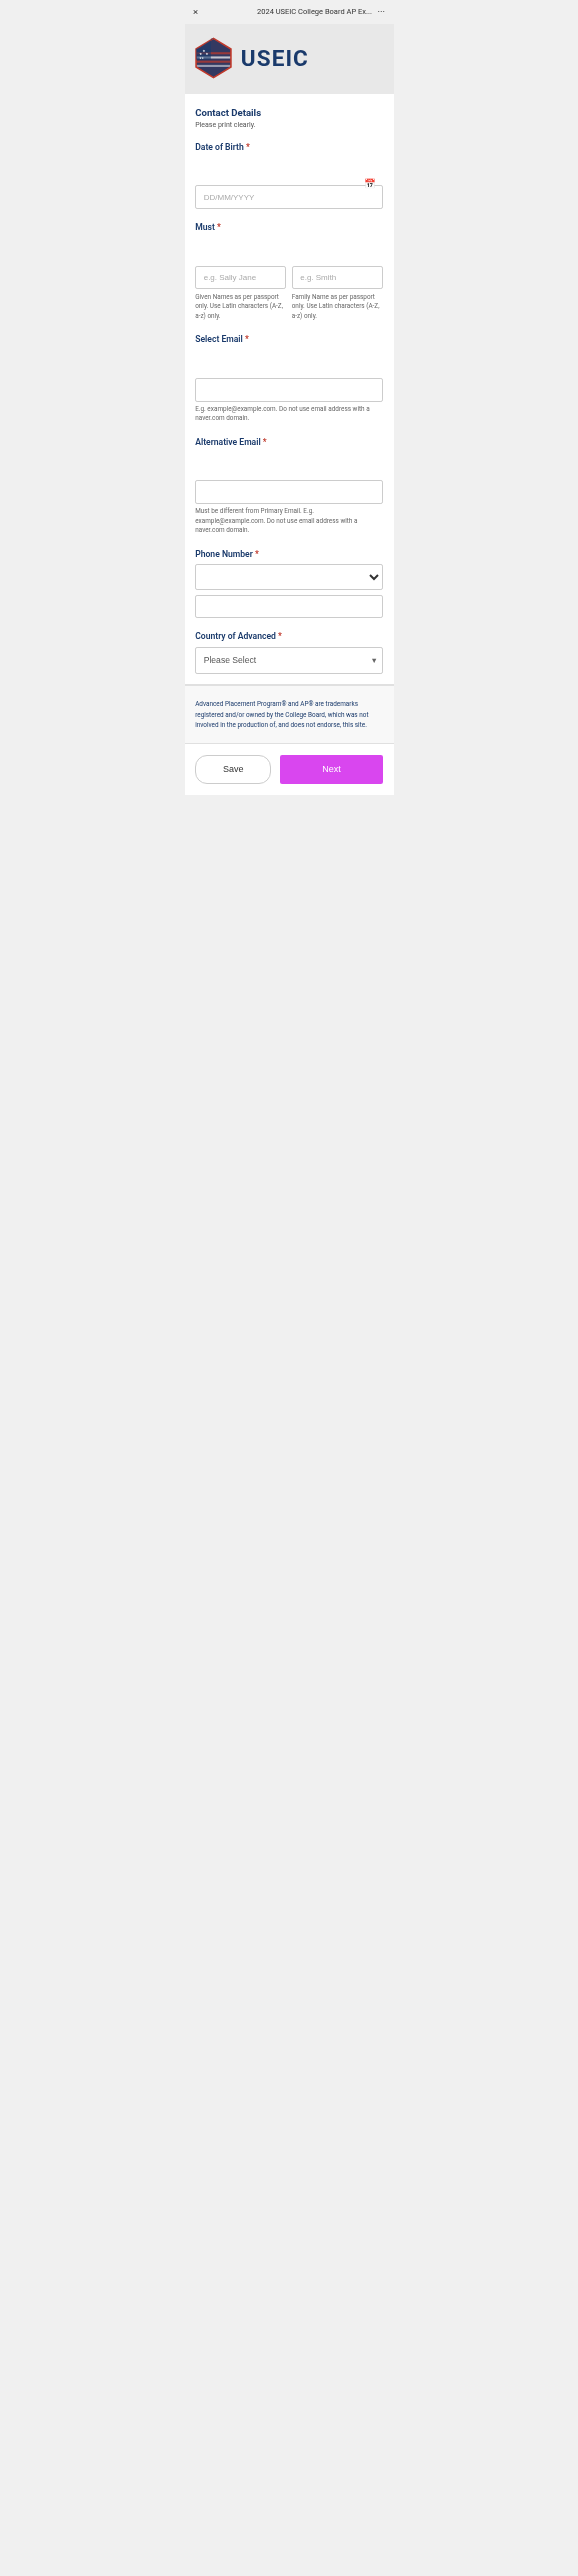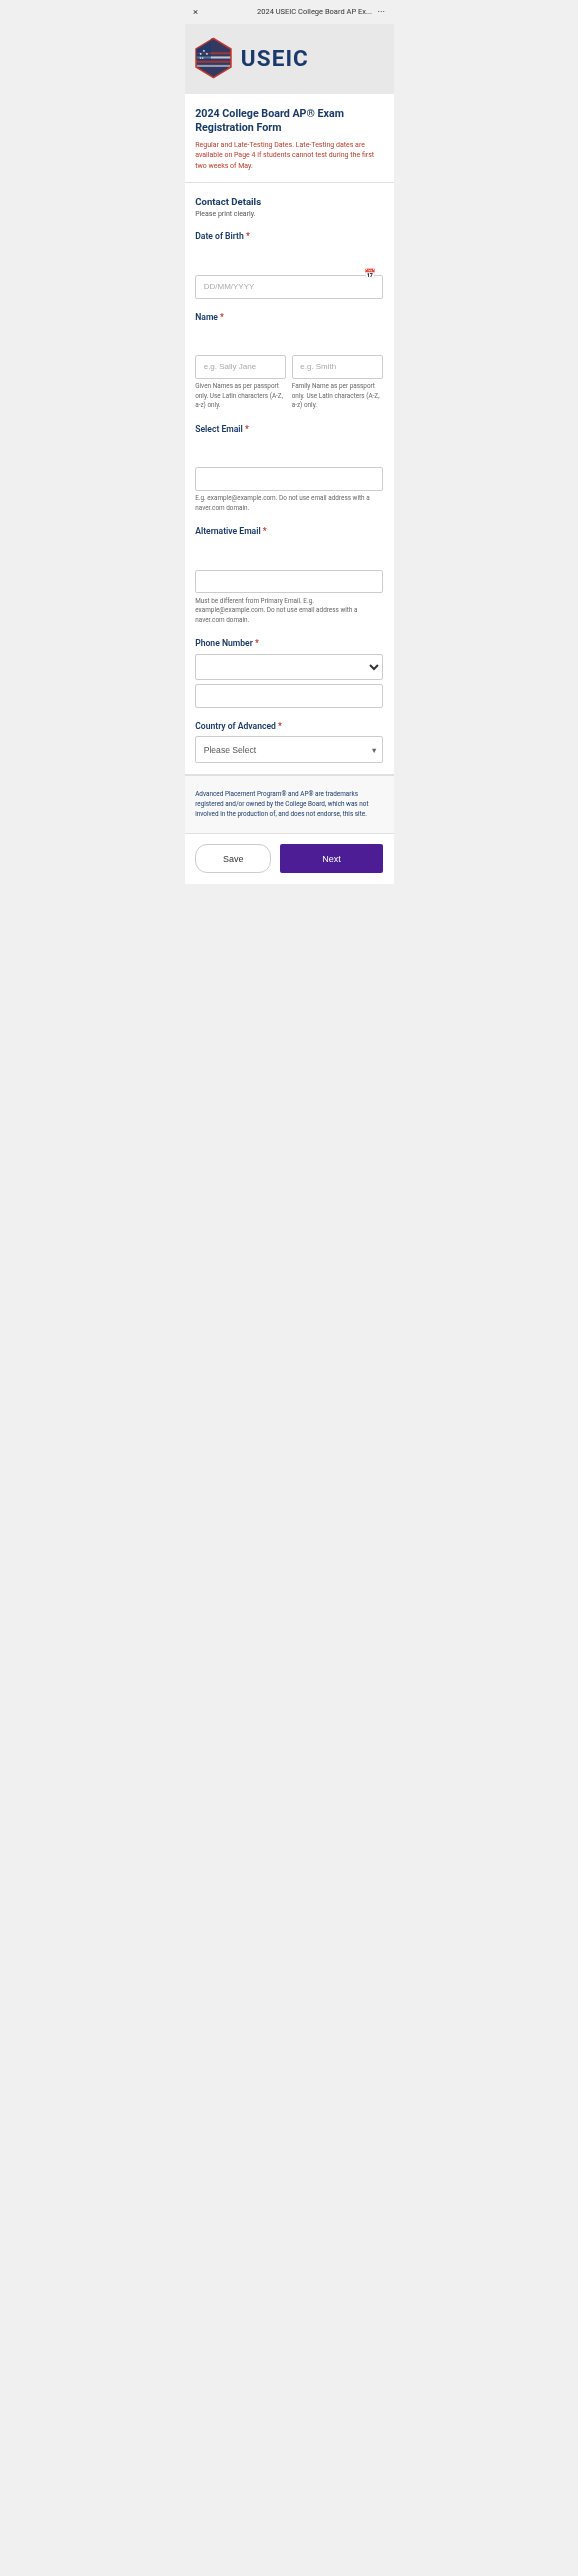--- a/index.html
+++ b/index.html
@@ -271,21 +271,21 @@
       color: #333;
       cursor: pointer;
       font-weight: 500;
     }
 
     .btn-next {
       flex: 1.5;
       padding: 8.6px;
       border: none;
       border-radius: 2.1px;
-      background: #4c1d95;
+      background: #d946ef;
       font-size: 9px;
       color: #fff;
       cursor: pointer;
       font-weight: 500;
     }
 
     
     .useic-logo-svg {
       width: 37px;
       height: 42px;
@@ -322,42 +322,38 @@
     <text x="8" y="34" font-size="6" fill="white">★</text>
     <text x="14" y="28" font-size="6" fill="white">★</text>
     <text x="20" y="34" font-size="6" fill="white">★</text>
     <text x="8" y="40" font-size="5" fill="white">★★</text>
   </svg>
   <span class="logo-text">USEIC</span>
 </div>
 
 <div class="main-content">
 
-  <div class="form-title-section">
-    <div class="form-title">2024 College Board AP® Exam Registration Form</div>
-    <div class="form-subtitle">Regular and Late-Testing Dates. Late-Testing dates are available on Page 4 if students cannot test during the first two weeks of May.</div>
-  </div>
 
   <div class="section">
     <div class="section-title">Contact Details</div>
     <div class="section-subtitle">Please print clearly.</div>
 
     <div class="field-group">
       <div class="field-label">
         <span>Date of Birth</span><span class="required-star"> *</span>
       </div>
       <div class="date-field-wrapper">
         <input type="text" class="field-input" placeholder="DD/MM/YYYY" style="">
         <span class="calendar-icon">📅</span>
       </div>
     </div>
 
     <div class="field-group">
       <div class="field-label">
-        <span>Name</span><span class="required-star"> *</span>
+        <span>Must</span><span class="required-star"> *</span>
       </div>
       <div class="name-row">
         <div class="name-col">
           <input type="text" class="field-input" placeholder="e.g. Sally Jane" style="">
           <div class="field-hint">Given Names as per passport only. Use Latin characters (A-Z, a-z) only.</div>
         </div>
         <div class="name-col">
           <input type="text" class="field-input" placeholder="e.g. Smith" style="">
           <div class="field-hint">Family Name as per passport only. Use Latin characters (A-Z, a-z) only.</div>
         </div>

